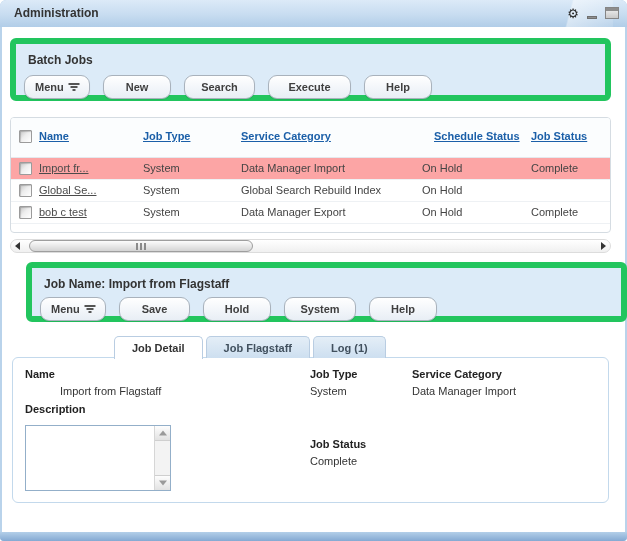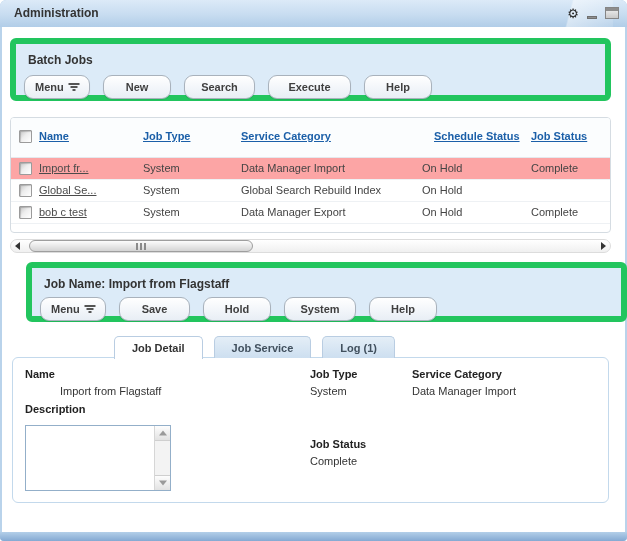--- a/index.html
+++ b/index.html
@@ -51,21 +51,21 @@
   
   .hscroll{position:absolute;left:8px;top:212px;width:601px;height:14px;border:1px solid #dcdcdc;border-radius:7px;
     background:linear-gradient(#ffffff,#f0f0f0);}
   .arr{position:absolute;top:50%;transform:translateY(-50%);width:0;height:0;cursor:pointer;}
   .arr-left{left:4px;border-top:4px solid transparent;border-bottom:4px solid transparent;border-right:5px solid #333;}
   .arr-right{right:4px;border-top:4px solid transparent;border-bottom:4px solid transparent;border-left:5px solid #333;}
   .thumb{position:absolute;left:18px;top:0;width:224px;height:12px;border:1px solid #9e9e9e;border-radius:6px;
     background:linear-gradient(#fcfcfc,#d4d4d4);cursor:grab;display:flex;align-items:center;justify-content:center;gap:2px;}
   .thumb i{display:block;width:2px;height:7px;background:#8a8a8a;}
   
-  .tabs{position:absolute;left:112px;top:309px;display:flex;gap:11px;z-index:3;}
+  .tabs{position:absolute;left:112px;top:309px;display:flex;gap:3px;z-index:3;}
   .tab{height:22px;padding:0 17px;border:1px solid #b9cde2;border-bottom:none;border-radius:5px 5px 0 0;
     font-size:11px;font-weight:bold;color:#41505e;display:flex;align-items:center;cursor:pointer;
     background:linear-gradient(#e4eef7,#cddff0);}
   .tab.active{background:#fff;color:#333;height:23px;}
   
   .form{position:absolute;left:10px;top:330px;width:597px;height:146px;background:#fff;border:1px solid #c3d9ec;border-radius:6px;z-index:2;}
   .lbl{position:absolute;font-size:11px;font-weight:bold;color:#222;white-space:nowrap;}
   .val{position:absolute;font-size:11px;color:#333;white-space:nowrap;}
   .ta{position:absolute;left:12px;top:67px;width:146px;height:66px;border:1px solid #93afc9;background:#fff;}
   .ta-scroll{position:absolute;right:0;top:0;bottom:0;width:16px;background:#f3f3f3;border-left:1px solid #d6d6d6;}
@@ -169,21 +169,21 @@
         </button>
         <button class="btn" style="width:71px;">Save</button>
         <button class="btn" style="width:68px;">Hold</button>
         <button class="btn" style="width:72px;">System</button>
         <button class="btn" style="width:68px;">Help</button>
       </div>
     </div>
 
     <div class="tabs">
       <div class="tab active">Job Detail</div>
-      <div class="tab">Job Service</div>
+      <div class="tab">Job Flagstaff</div>
       <div class="tab">Log (1)</div>
     </div>
 
     <div class="form">
       <span class="lbl" style="left:12px;top:10px;">Name</span>
       <span class="val" style="left:12px;top:27px;margin-left:35px;">Import from Flagstaff</span>
       <span class="lbl" style="left:12px;top:45px;">Description</span>
 
       <div class="ta">
         <span class="val" style="left:3px;top:2px;"></span>

